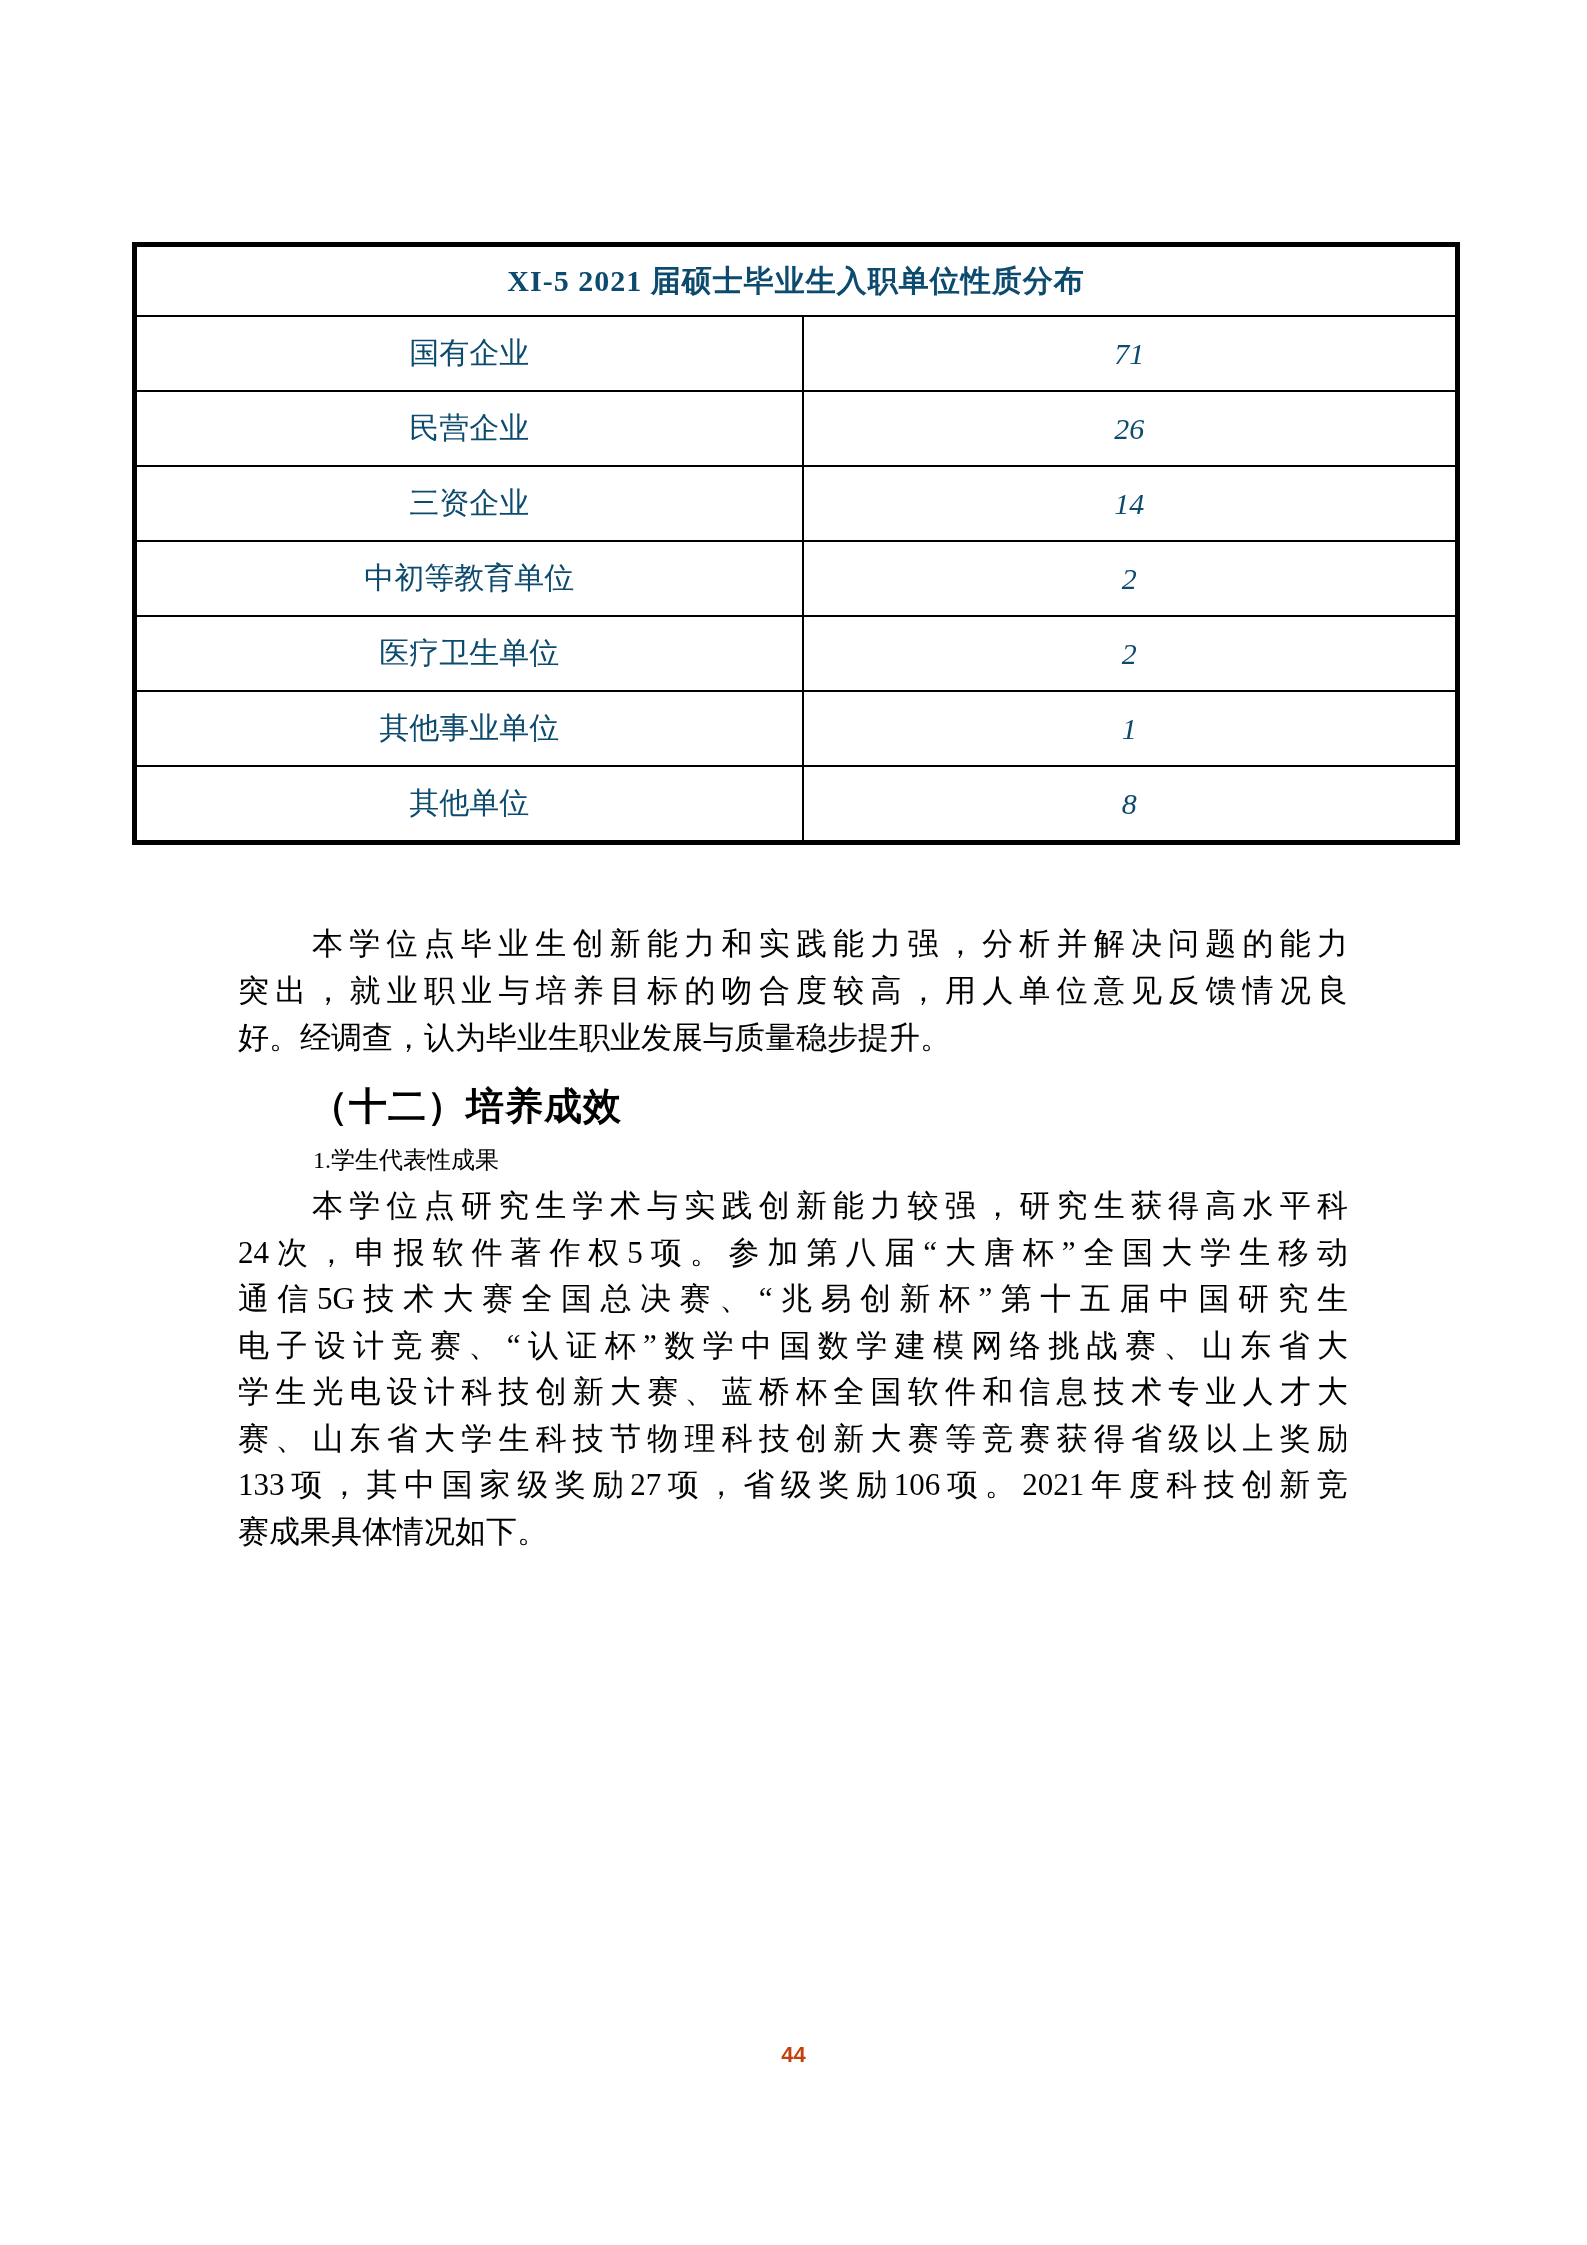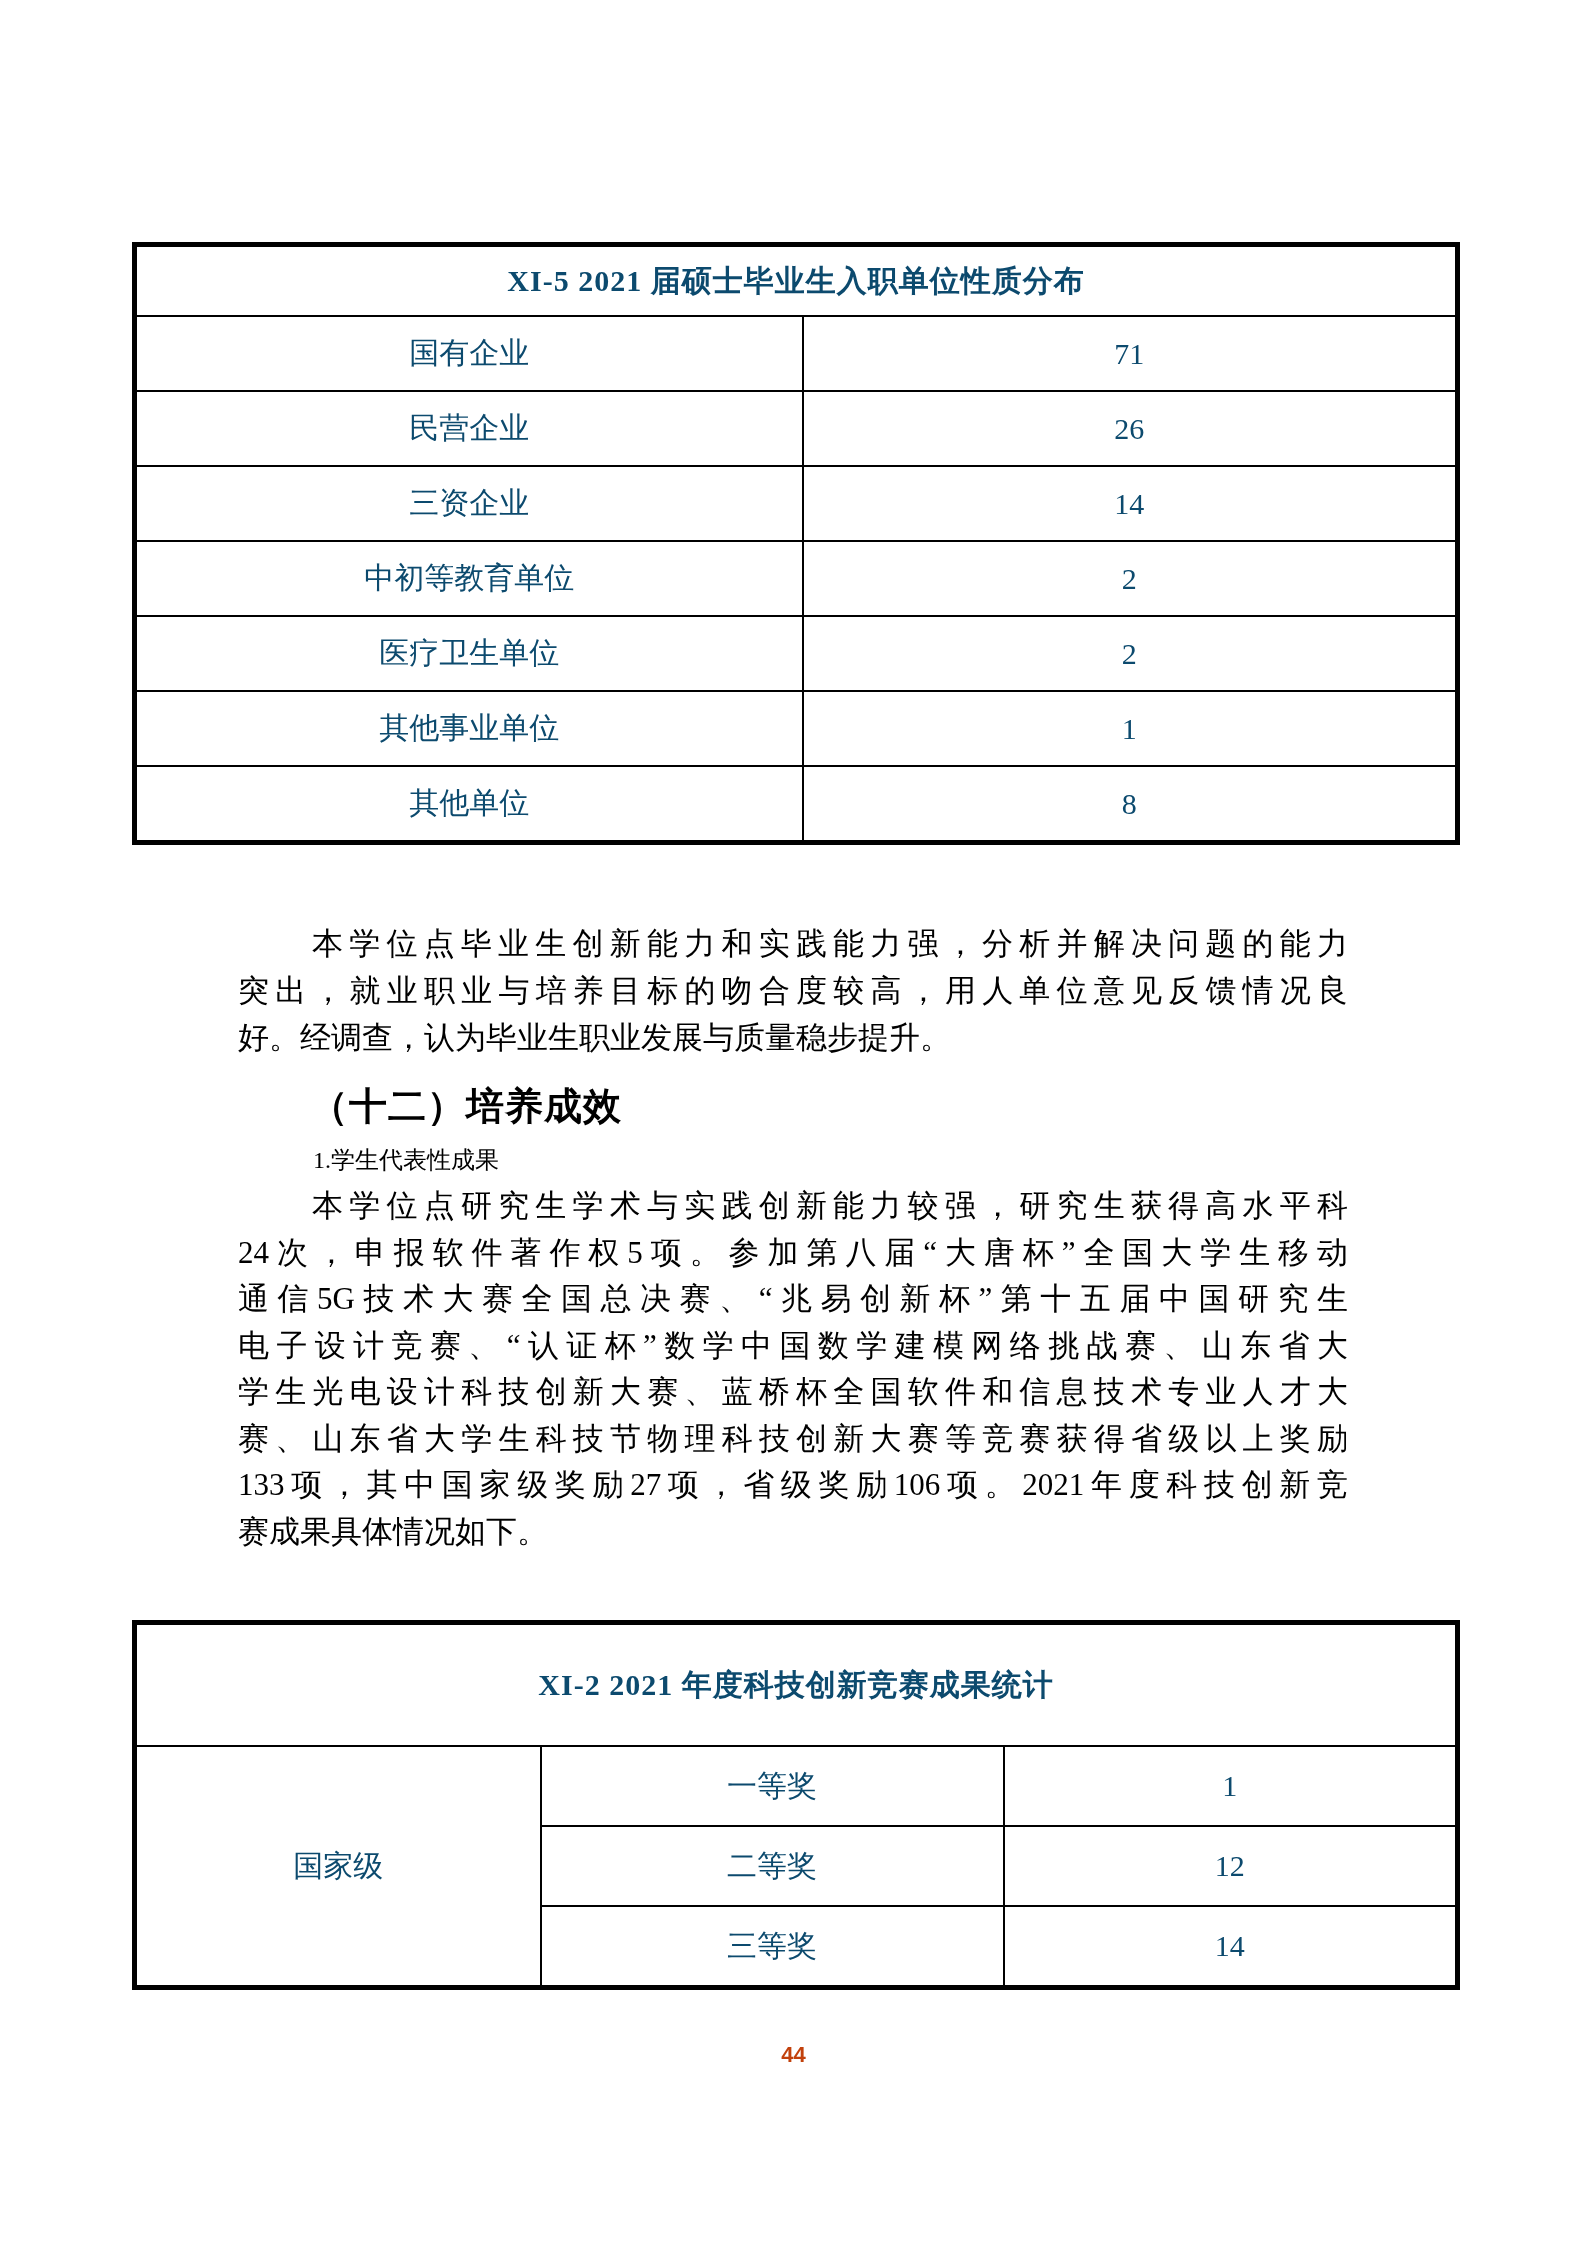--- a/index.html
+++ b/index.html
@@ -16,21 +16,21 @@
   td.cap{
     text-align:left;padding-left:9px;font-weight:bold;font-size:29px;
     letter-spacing:1px;
   }
   .t1{top:242px;width:1323px;}
   .t1 td.cap{height:68px;}
   .t1 td.cell{height:73px;}
   .t2{top:1620px;width:1323px;}
   .t2 td.cap{height:120px;}
   .t2 td.cell{height:78px;}
-  td.num{font-size:31px;}
+  td.num{font-size:31px;font-style:italic;}
   
   .textcol{position:absolute;left:238px;width:1110px;}
   .para .line{
     height:47px;line-height:47px;font-size:31px;
     text-align:justify;text-align-last:justify;overflow:hidden;white-space:normal;
   }
   .para .line.first{text-indent:74px;}
   .para .line.last{text-align-last:left;}
   .p1{top:920px;}
   .p2{top:1183px;}
@@ -109,41 +109,16 @@
     <div class="line first">本学位点研究生学术与实践创新能力较强，研究生获得高水平科</div>
     <div class="line">24次，申报软件著作权5项。参加第八届“大唐杯”全国大学生移动</div>
     <div class="line">通信5G技术大赛全国总决赛、“兆易创新杯”第十五届中国研究生</div>
     <div class="line">电子设计竞赛、“认证杯”数学中国数学建模网络挑战赛、山东省大</div>
     <div class="line">学生光电设计科技创新大赛、蓝桥杯全国软件和信息技术专业人才大</div>
     <div class="line">赛、山东省大学生科技节物理科技创新大赛等竞赛获得省级以上奖励</div>
     <div class="line">133项，其中国家级奖励27项，省级奖励106项。2021年度科技创新竞</div>
     <div class="line last">赛成果具体情况如下。</div>
   </div>
 
-  <table class="doc t2">
-    <colgroup>
-        <col style="width:406px">
-        <col style="width:463px">
-        <col style="width:454px">
-      </colgroup>
-    <tbody>
-        <tr>
-      <td class="cap" colspan="3">XI-2 2021 年度科技创新竞赛成果统计</td>
-    </tr>
-    <tr>
-      <td class="cell" rowspan="3">国家级</td>
-      <td class="cell">一等奖</td>
-      <td class="cell num">1</td>
-    </tr>
-    <tr>
-      <td class="cell">二等奖</td>
-      <td class="cell num">12</td>
-    </tr>
-    <tr>
-      <td class="cell">三等奖</td>
-      <td class="cell num">14</td>
-    </tr>
-  </tbody>
-    </table>
 
   <div class="page-number">44</div>
 
 </div>
 
 </body></html>

